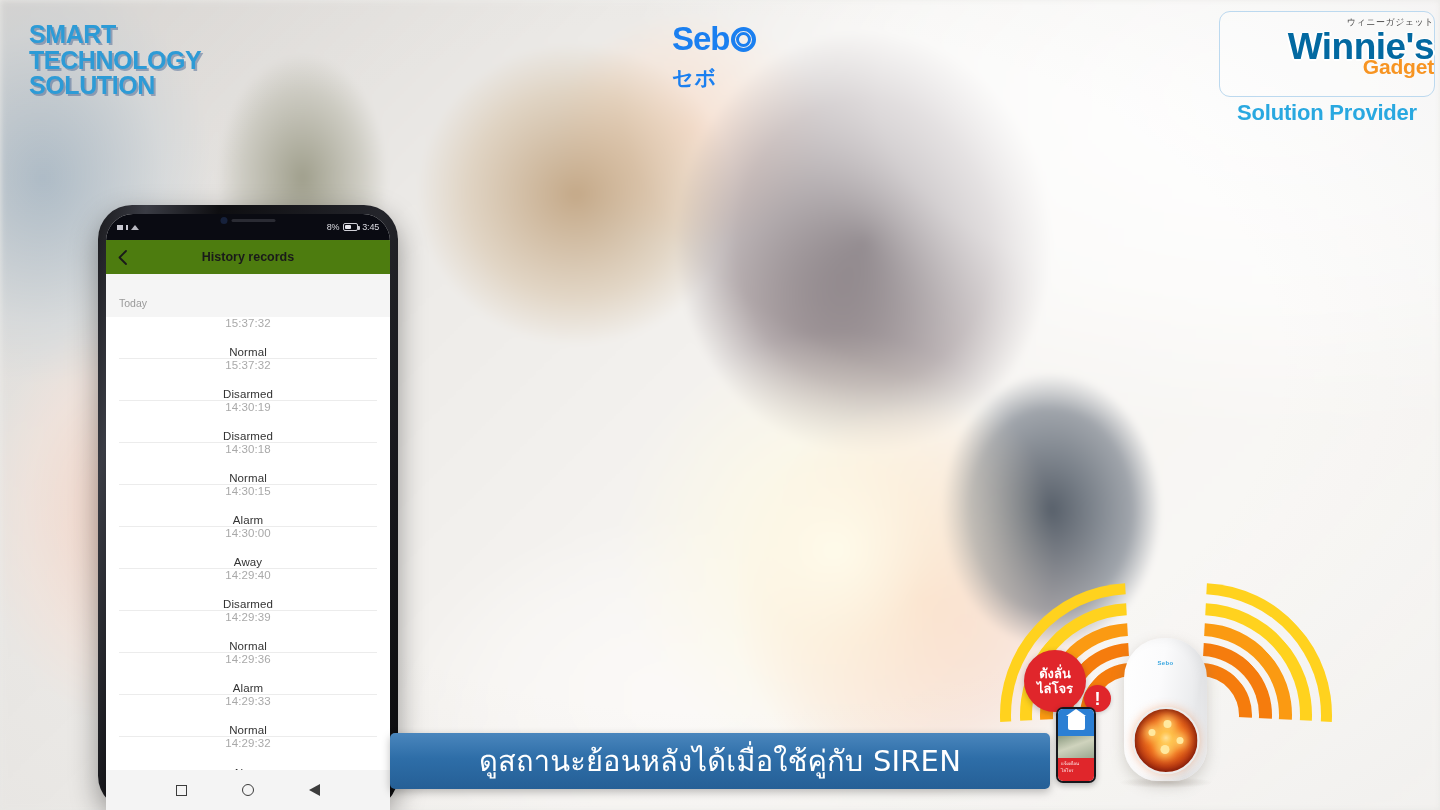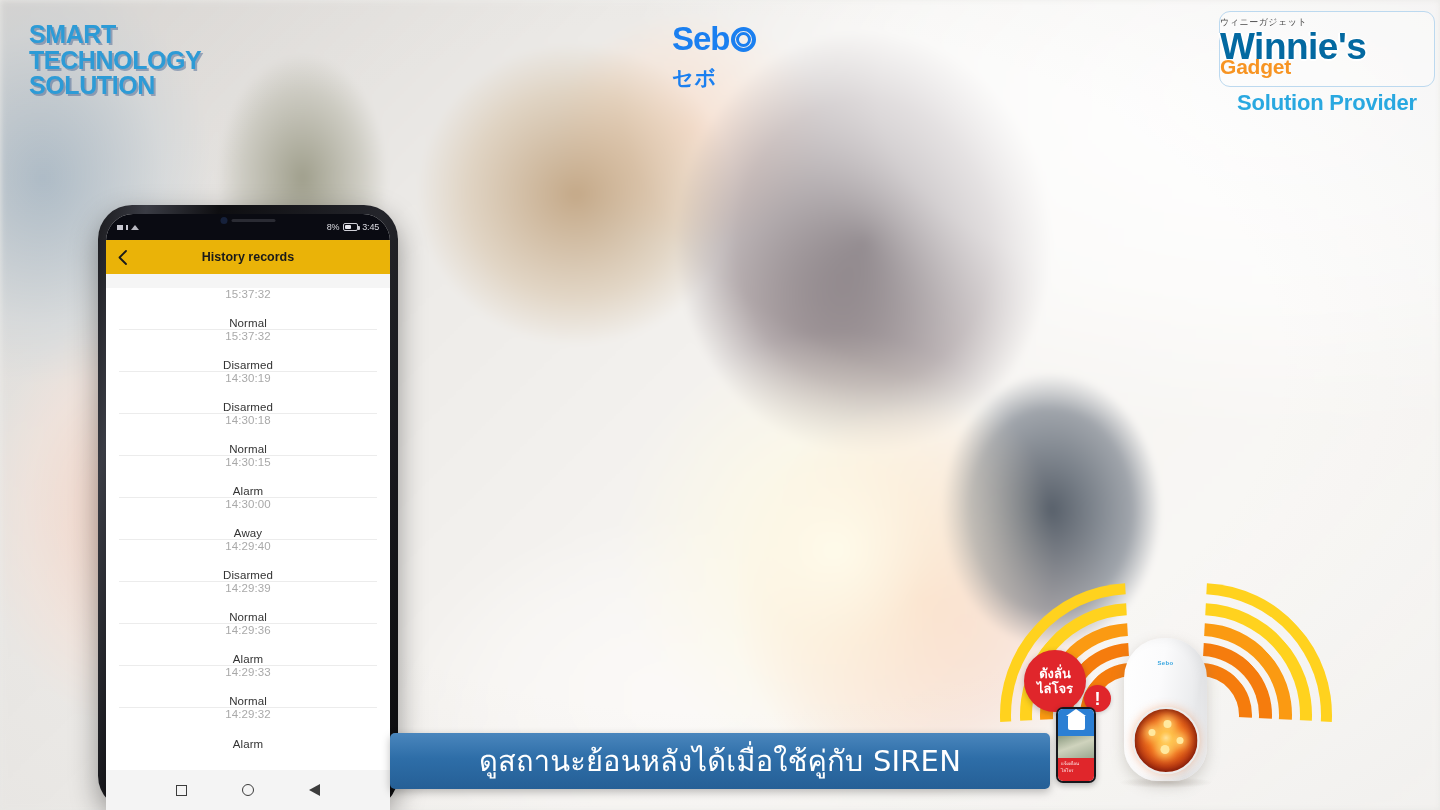--- a/index.html
+++ b/index.html
@@ -73,21 +73,21 @@
   #logo-sebo .sebo-kana{
     font-size:21px; font-weight:bold; margin-top:12px; letter-spacing:1px;
   }
 
   #logo-winnie{
     position:absolute; left:1219px; top:11px; width:216px;
   }
   #logo-winnie .wbox{
     border:1px solid #bcd9ef; border-radius:11px;
     background:rgba(255,255,255,0.30);
-    padding:4px 0 11px; text-align:left;
+    padding:4px 0 21px; text-align:right;
   }
   #logo-winnie .wkana{ font-size:9px; color:#4a4a4a; letter-spacing:0.5px; }
   #logo-winnie .wname{
     font-size:37px; font-weight:bold; color:#0369a1; line-height:0.96;
     letter-spacing:-0.5px;
     text-shadow:0 2px 0 #fff, 0 -1px 0 #fff, 2px 0 0 #fff, -2px 0 0 #fff;
   }
   #logo-winnie .wgadget{
     font-size:21px; font-weight:bold; color:#f79422; line-height:0.85;
     margin-top:-7px; letter-spacing:-0.2px;
@@ -137,21 +137,21 @@
   #status-right{display:flex;align-items:center;gap:4px;font-size:9px;letter-spacing:-0.2px;}
   #batt{
     width:15px;height:8px;border:1px solid #d0d0d6;border-radius:2px;
     position:relative; display:flex; align-items:center; padding:1px;
   }
   #batt::after{content:"";position:absolute;right:-3px;top:2px;width:2px;height:4px;background:#d0d0d6;border-radius:0 1px 1px 0;}
   #batt i{display:block;height:100%;width:55%;background:#e6e6ec;border-radius:1px;}
 
   
   #app-header{
-    height:34px; background:#eab308; display:flex; align-items:center;
+    height:34px; background:#4d7c0f; display:flex; align-items:center;
     position:relative; flex:none;
   }
   #back-chevron{
     width:32px; display:flex; align-items:center; justify-content:center;
     cursor:pointer;
   }
   #back-chevron svg{display:block;}
   #app-title{
     position:absolute; left:0; right:0; text-align:center;
     font-size:12.5px; font-weight:bold; color:#1a1a1a; pointer-events:none;
@@ -356,20 +356,21 @@
           <svg width="9" height="15" viewBox="0 0 9 15">
             <path d="M8 1 L1.5 7.5 L8 14" stroke="#1a1a1a" stroke-width="1.8" fill="none" stroke-linecap="round" stroke-linejoin="round"></path>
           </svg>
         </div>
         <div id="app-title">History records</div>
       </div>
 
       <div id="divider-gap"></div>
 
       <div id="history-list">
+        <div id="today-header">Today</div>
         <div id="rows-container">
             <div class="hrow">
               <span class="htime">15:37:32</span>
               <span class="hstatus">Normal</span>
             </div>
             <div class="hrow">
               <span class="htime">15:37:32</span>
               <span class="hstatus">Disarmed</span>
             </div>
             <div class="hrow">

